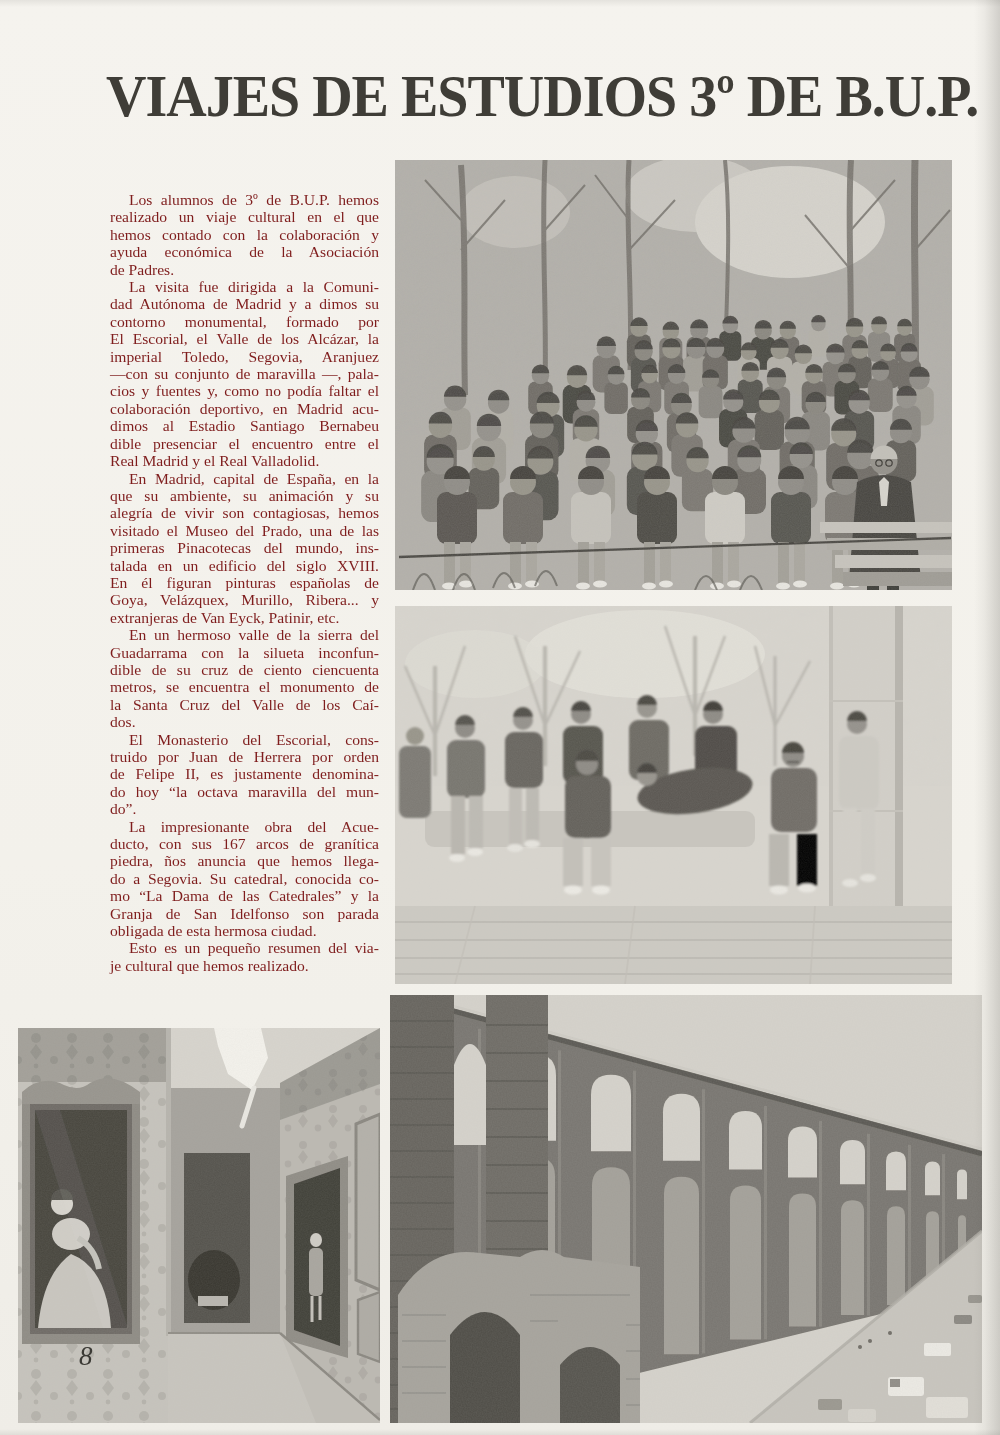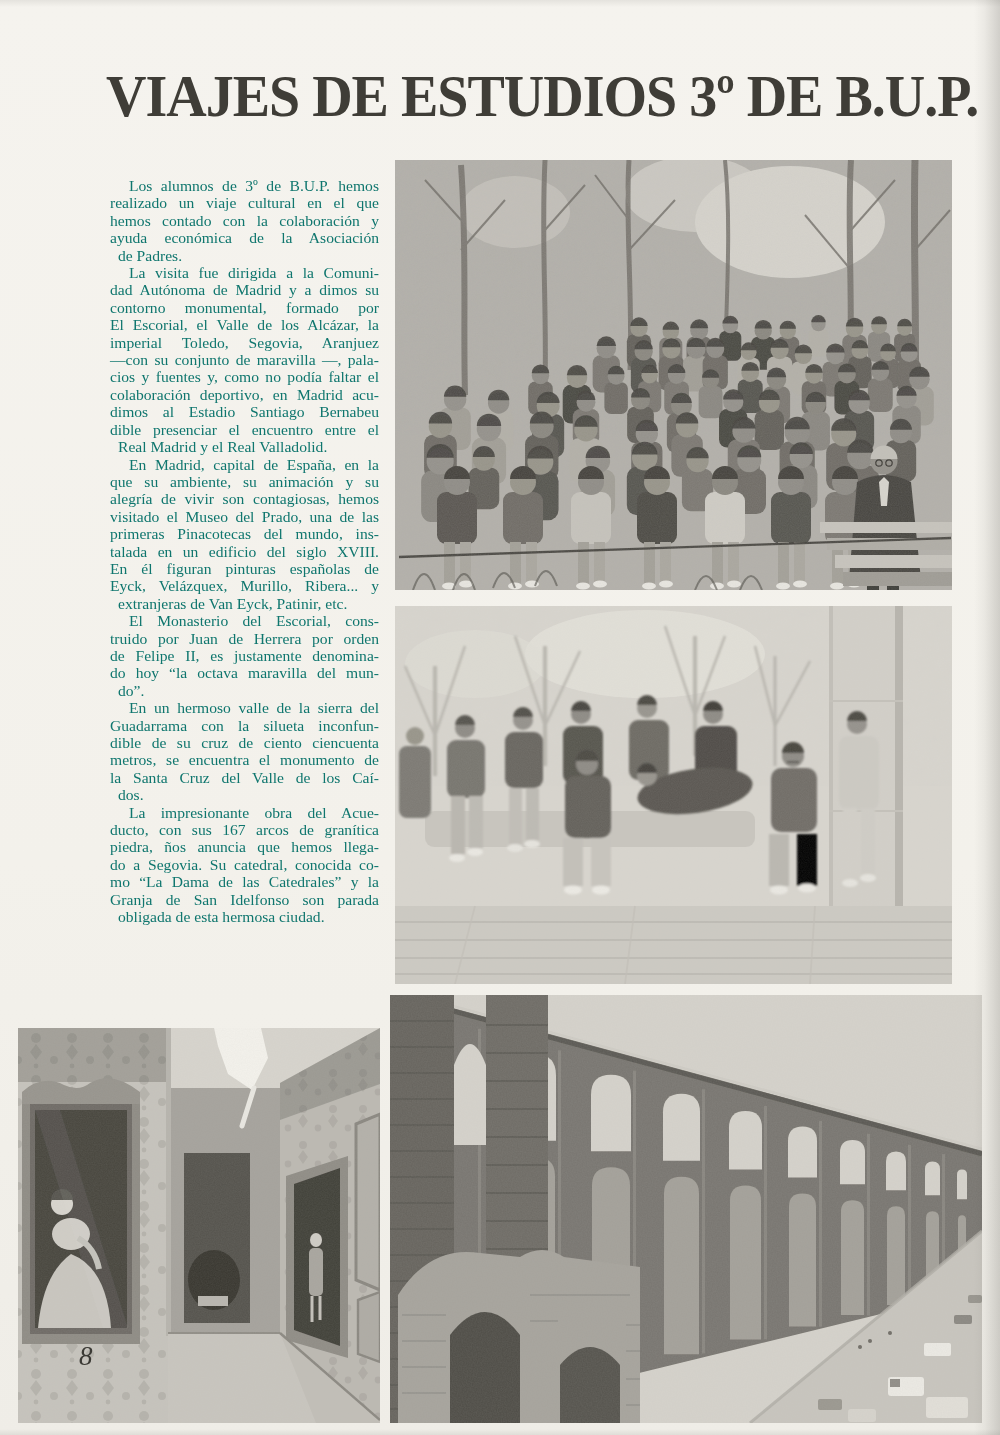--- a/index.html
+++ b/index.html
@@ -8,26 +8,26 @@
     background:linear-gradient(180deg,#f5f3ee 0%,#f3f1eb 60%,#efede7 100%);
     font-family:"Liberation Serif","DejaVu Serif",serif;
   }
   .page{position:absolute;inset:0;}
   .title{
     position:absolute;left:106px;top:62px;margin:0;
     font-size:56px;font-weight:bold;letter-spacing:-1px;white-space:nowrap;
     color:#3f3d37;transform:scaleY(1.06);transform-origin:left top;
   }
   .column{
-    position:absolute;left:110px;top:177px;width:269px;
-    font-size:15.6px;line-height:17.4px;color:#0f766e;
+    position:absolute;left:110px;top:191px;width:269px;
+    font-size:15.6px;line-height:17.4px;color:#7f1d1d;
   }
   .para{margin:0;}
   .para .line{text-align:justify;text-align-last:justify;}
-  .para .line.last{text-align-last:left;margin-left:8px;}
+  .para .line.last{text-align-last:left;}
   .para .line.first{text-indent:19px;}
   .photo{position:absolute;margin:0;background:#b5b2ac;overflow:hidden;}
   .photo svg{display:block;width:100%;height:100%;}
   .photo1{left:395px;top:160px;width:557px;height:430px;}
   .photo2{left:395px;top:606px;width:557px;height:378px;background:#d8d5ce;}
   .photo3{left:390px;top:995px;width:592px;height:428px;background:#cdcac3;}
   .photo4{left:18px;top:1028px;width:362px;height:395px;background:#c6c3bc;}
   .pagenum{
     position:absolute;left:79px;top:1341px;z-index:5;
     font-size:27px;font-style:italic;color:#3b3a35;
@@ -74,46 +74,50 @@
         <div class="line last">Real Madrid y el Real Valladolid.</div>
       </div>
       <div class="para">
         <div class="line first">En Madrid, capital de España, en la</div>
         <div class="line">que su ambiente, su animación y su</div>
         <div class="line">alegría de vivir son contagiosas, hemos</div>
         <div class="line">visitado el Museo del Prado, una de las</div>
         <div class="line">primeras Pinacotecas del mundo, ins-</div>
         <div class="line">talada en un edificio del siglo XVIII.</div>
         <div class="line">En él figuran pinturas españolas de</div>
-        <div class="line">Eyck, Velázquex, Murillo, Ribera... y</div>
+        <div class="line">Goya, Velázquex, Murillo, Ribera... y</div>
         <div class="line last">extranjeras de Van Eyck, Patinir, etc.</div>
-      </div>
-      <div class="para">
-        <div class="line first">El Monasterio del Escorial, cons-</div>
-        <div class="line">truido por Juan de Herrera por orden</div>
-        <div class="line">de Felipe II, es justamente denomina-</div>
-        <div class="line">do hoy “la octava maravilla del mun-</div>
-        <div class="line last">do”.</div>
       </div>
       <div class="para">
         <div class="line first">En un hermoso valle de la sierra del</div>
         <div class="line">Guadarrama con la silueta inconfun-</div>
         <div class="line">dible de su cruz de ciento ciencuenta</div>
         <div class="line">metros, se encuentra el monumento de</div>
         <div class="line">la Santa Cruz del Valle de los Caí-</div>
         <div class="line last">dos.</div>
       </div>
       <div class="para">
+        <div class="line first">El Monasterio del Escorial, cons-</div>
+        <div class="line">truido por Juan de Herrera por orden</div>
+        <div class="line">de Felipe II, es justamente denomina-</div>
+        <div class="line">do hoy “la octava maravilla del mun-</div>
+        <div class="line last">do”.</div>
+      </div>
+      <div class="para">
         <div class="line first">La impresionante obra del Acue-</div>
         <div class="line">ducto, con sus 167 arcos de granítica</div>
         <div class="line">piedra, ños anuncia que hemos llega-</div>
         <div class="line">do a Segovia. Su catedral, conocida co-</div>
         <div class="line">mo “La Dama de las Catedrales” y la</div>
         <div class="line">Granja de San Idelfonso son parada</div>
         <div class="line last">obligada de esta hermosa ciudad.</div>
+      </div>
+      <div class="para">
+        <div class="line first">Esto es un pequeño resumen del via-</div>
+        <div class="line last">je cultural que hemos realizado.</div>
       </div>
     </div>
 
   <figure class="photo photo1">
     <svg viewBox="0 0 557 430" preserveAspectRatio="none">
       <defs>
         <filter id="fol1" x="0" y="0" width="100%" height="100%">
           <feTurbulence type="fractalNoise" baseFrequency="0.055 0.07" numOctaves="3" seed="7"></feTurbulence>
           <feColorMatrix type="matrix" values="0 0 0 0 0.44  0 0 0 0 0.43  0 0 0 0 0.40  0 0 0 0.55 0"></feColorMatrix>
         </filter>

